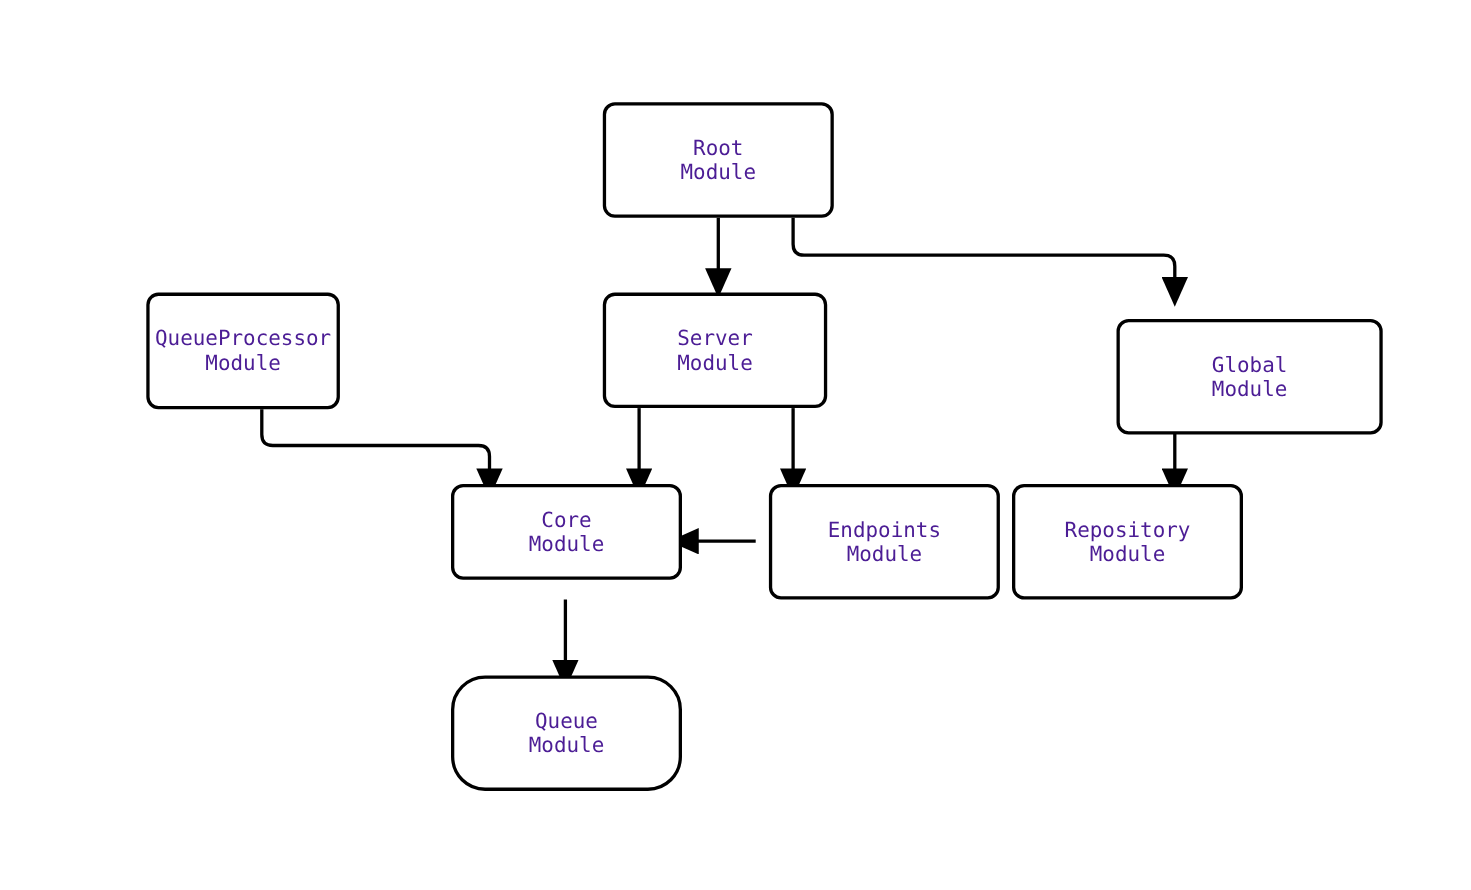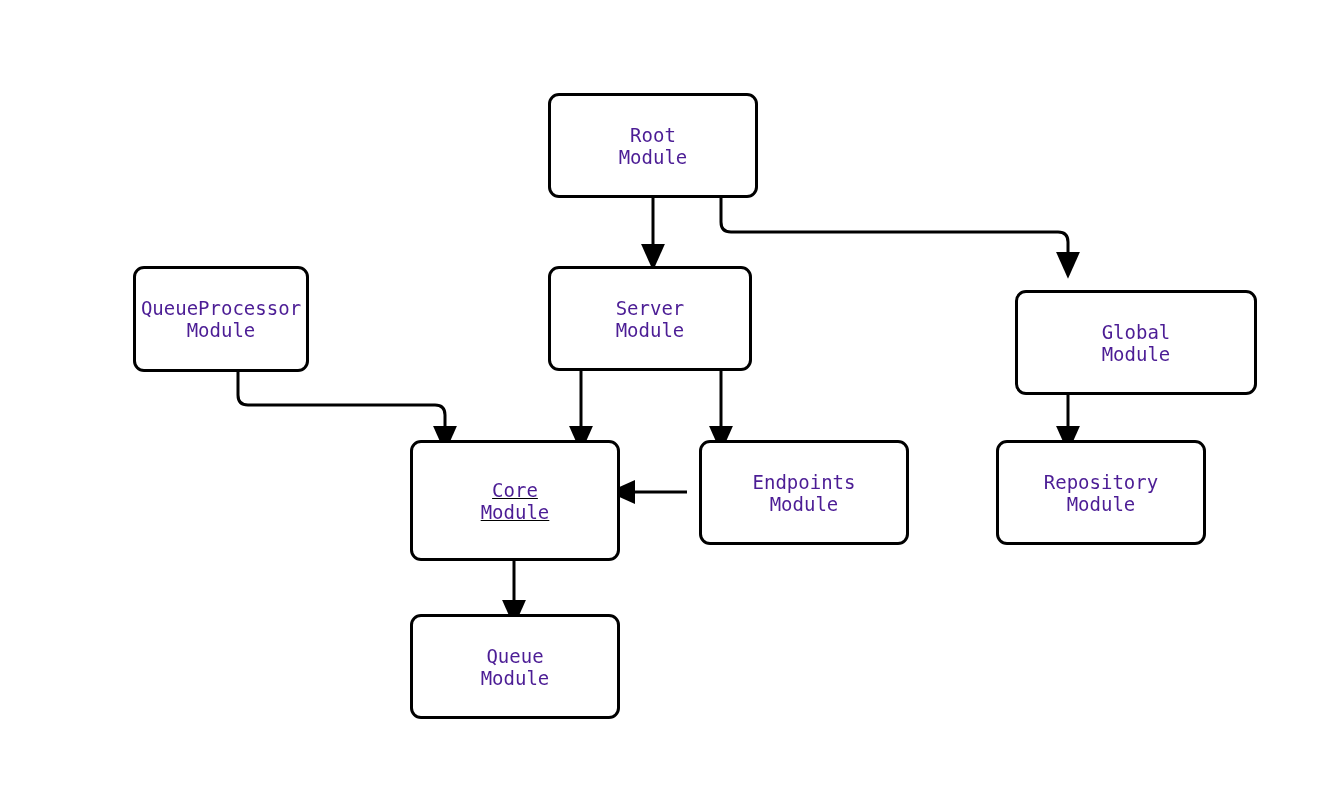--- a/index.html
+++ b/index.html
@@ -108,33 +108,33 @@
   <div class="node" style="left:548px; top:266px; width:204px; height:105px;">
     <span class="node-line">Server</span>
     <span class="node-line">Module</span>
   </div>
 
   <div class="node" style="left:1015px; top:266px; width:242px; height:105px;margin-top:24px;">
     <span class="node-line">Global</span>
     <span class="node-line">Module</span>
   </div>
 
-  <div class="node" style="left:410px; top:440px; width:210px; height:121px;text-decoration:underline;">
+  <div class="node" style="left:410px; top:440px; width:210px; height:87px;">
     <span class="node-line">Core</span>
     <span class="node-line">Module</span>
   </div>
 
   <div class="node" style="left:687px; top:440px; width:210px; height:105px;margin-left:12px;">
     <span class="node-line">Endpoints</span>
     <span class="node-line">Module</span>
   </div>
 
-  <div class="node" style="left:996px; top:440px; width:210px; height:105px;">
+  <div class="node" style="left:920px; top:440px; width:210px; height:105px;">
     <span class="node-line">Repository</span>
     <span class="node-line">Module</span>
   </div>
 
-  <div class="node" style="left:410px; top:614px; width:210px; height:105px;">
+  <div class="node" style="left:410px; top:614px; width:210px; height:105px;border-radius:31px;">
     <span class="node-line">Queue</span>
     <span class="node-line">Module</span>
   </div>
 
 </div>
 
 </body></html>

